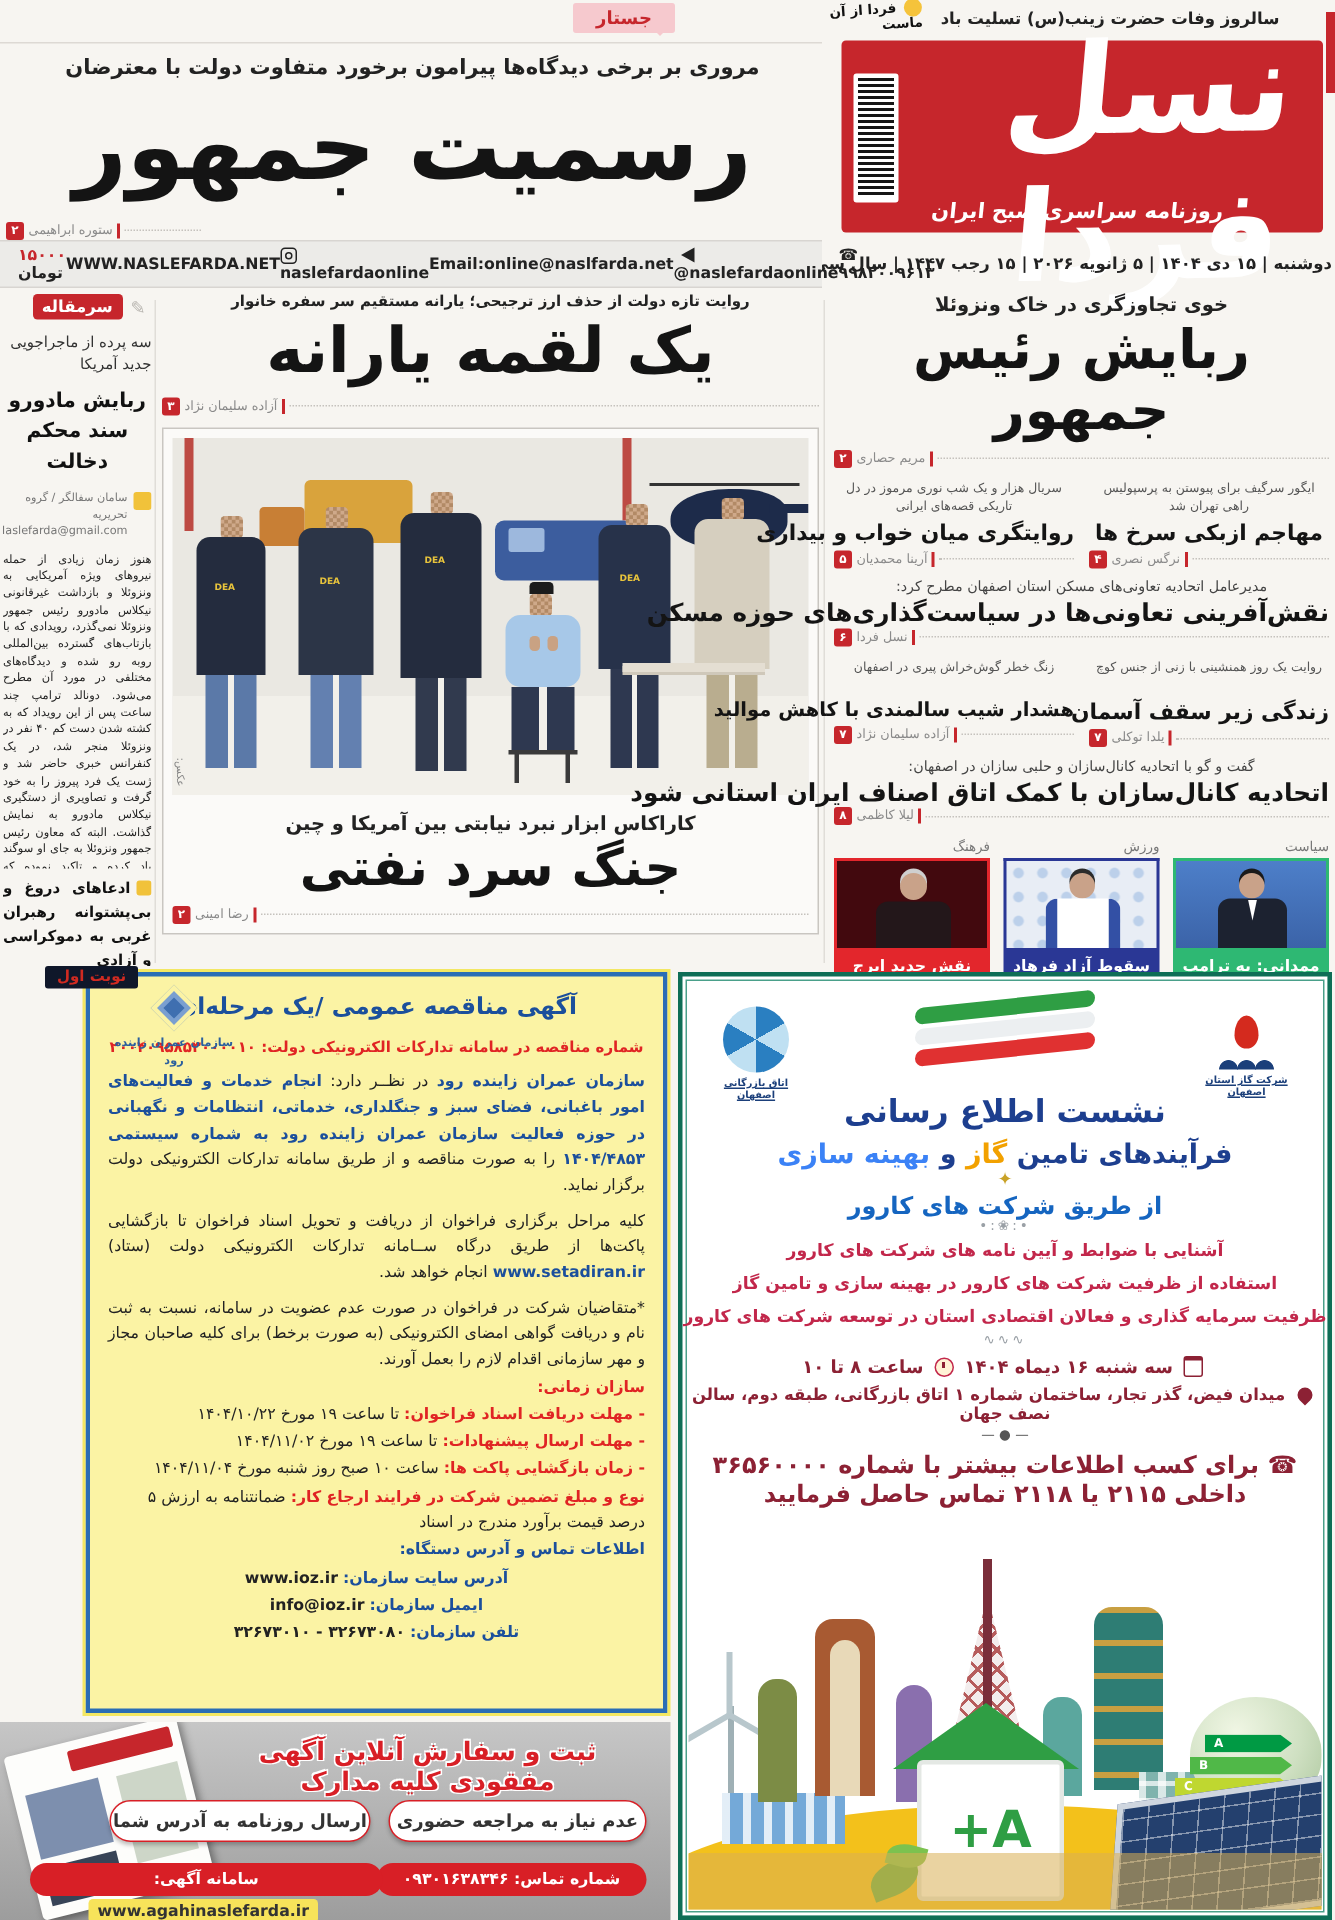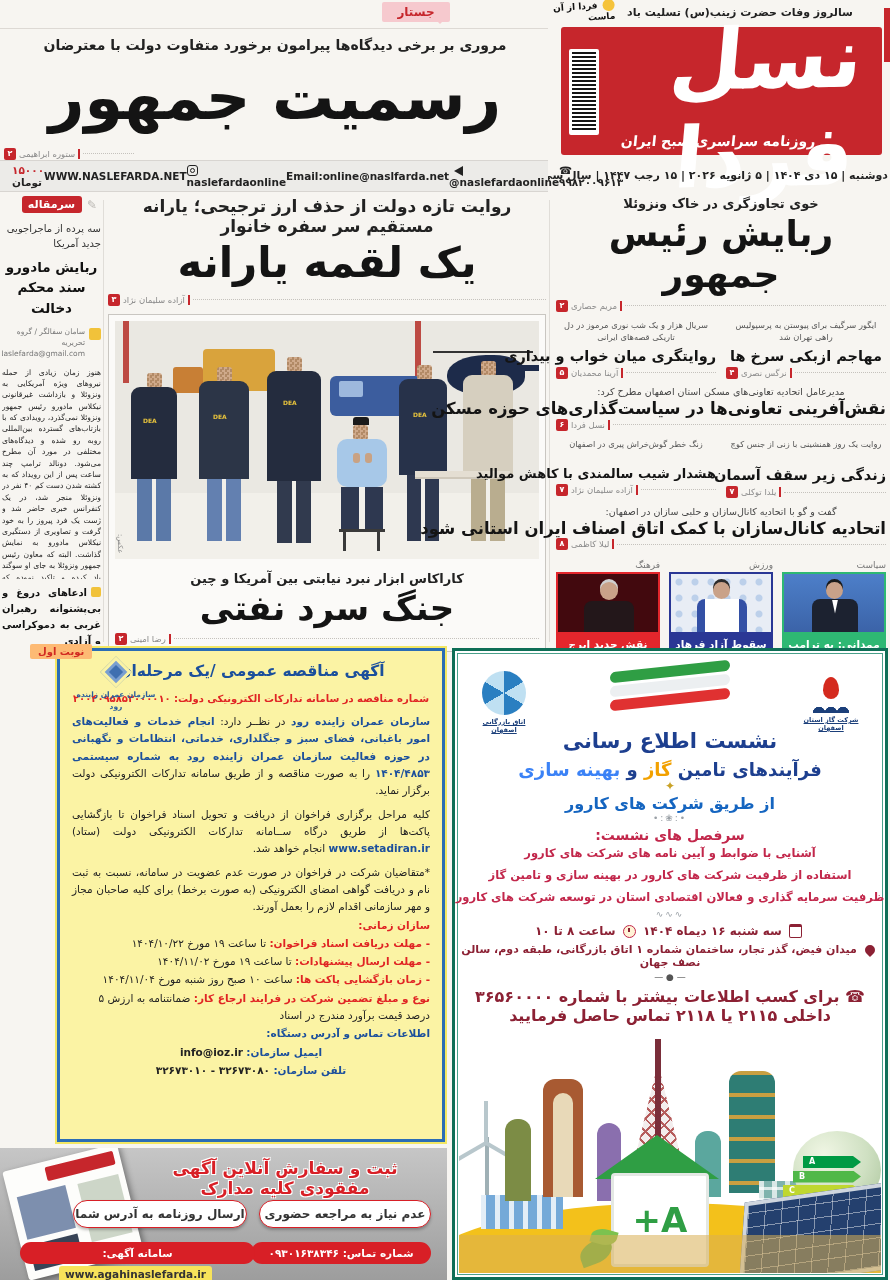--- a/index.html
+++ b/index.html
@@ -50,21 +50,21 @@
   .ed-pen{position:absolute;right:4px;top:2px;color:#b9b6b1;font-size:12px;}
   .ed-kicker{font-size:10px;color:#333;text-align:right;margin-top:8px;line-height:1.5;}
   .ed-headline{font-size:13.5px;font-weight:900;color:#111;text-align:center;margin-top:6px;line-height:1.5;}
   .ed-author{display:flex;gap:4px;align-items:flex-start;margin-top:8px;}
   .ysq{width:12px;height:12px;background:#f1c23a;border-radius:2px;flex:none;margin-top:2px;}
   .ed-author-text{font-size:7.5px;color:#777;line-height:1.5;}
   .ed-body{font-size:7.6px;line-height:1.5;color:#222;text-align:justify;margin-top:7px;height:212px;overflow:hidden;}
   .ed-subhead{font-size:10px;font-weight:900;color:#111;line-height:1.6;margin-top:6px;text-align:justify;}
   .ysq2{float:right;width:10px;height:10px;background:#f1c23a;border-radius:2px;margin-left:4px;margin-top:2px;}
   .center-col{left:108px;top:196px;width:438px;}
-  .c-kicker{text-align:center;font-size:17px;font-weight:600;color:#222;}
+  .c-kicker{text-align:center;font-size:10px;font-weight:600;color:#222;}
   .c-headline{text-align:center;font-size:42px;font-weight:900;color:#141414;letter-spacing:-1px;margin-top:2px;}
   .c-frame{margin-top:8px;border:1.5px solid #c9c6c1;background:#fbfaf8;padding:6px;}
   .photo{position:relative;height:238px;background:#eae8e2;overflow:hidden;}
   .ph-credit{position:absolute;left:1px;bottom:6px;writing-mode:vertical-rl;font-size:7px;color:#888;z-index:9;}
   .c2-kicker{text-align:center;font-size:13px;font-weight:600;color:#222;margin-top:12px;}
   .c2-headline{text-align:center;font-size:34px;font-weight:900;color:#141414;margin-top:2px;}
   .right-col{left:556px;top:196px;width:330px;}
   .r-kicker{text-align:center;font-size:13px;font-weight:600;color:#222;}
   .r-headline{text-align:center;font-size:36px;font-weight:900;color:#141414;letter-spacing:-1px;margin-top:2px;}
   .pair{display:flex;gap:10px;margin-top:7px;}
@@ -86,21 +86,21 @@
   .torso{position:absolute;border-radius:8px 8px 0 0;}
   
   .fig-face{position:absolute;width:15px;height:15px;border-radius:3px;
     background:repeating-conic-gradient(#cfa98a 0% 25%,#b28a66 0% 50%);background-size:5px 5px;}
   .fig-body{position:absolute;background:#242c3e;border-radius:9px 9px 0 0;}
   .fig-legs{position:absolute;}
   .dea-lbl{position:absolute;color:#e8c43c;font-size:6px;font-weight:bold;direction:ltr;}
   
   .tender{left:57px;top:648px;width:388px;height:494px;background:#fbf3a4;border:3px solid #2a6db5;
     outline:2px solid #f3e763;box-sizing:border-box;padding:8px 12px;overflow:hidden;font-size:10.5px;line-height:1.65;color:#222;}
-  .t-tag{left:30px;top:644px;background:#fdba74;color:#d12a21;font-size:10px;font-weight:bold;
+  .t-tag{left:30px;top:644px;background:#0f172a;color:#d12a21;font-size:10px;font-weight:bold;
     padding:2px 8px;border-radius:2px;z-index:5;}
   .t-logo{position:absolute;left:14px;top:10px;text-align:center;width:84px;}
   .t-diamond{width:22px;height:22px;margin:0 auto;background:#3f6fb0;transform:rotate(45deg);
     box-shadow:inset 0 0 0 3px #fbf3a4, inset 0 0 0 6px #7a9fd0;}
   .t-logo-txt{font-size:7.5px;color:#2a5f9e;margin-top:6px;font-weight:bold;}
   .t-title{text-align:center;color:#1b4f9c;font-weight:900;font-size:15.5px;}
   .t-num{text-align:center;color:#e02424;font-weight:900;font-size:10px;margin-top:6px;}
   .blue-b{color:#1b4f9c;font-weight:bold;}
   .red-b{color:#e02424;font-weight:bold;}
   .t-par{text-align:justify;margin-top:6px;}
@@ -439,20 +439,21 @@
     <div class="t-par">
       <span>کلیه مراحل برگزاری فراخوان از دریافت و تحویل اسناد فراخوان تا بازگشایی پاکت‌ها از طریق درگاه ســامانه تدارکات الکترونیکی دولت (ستاد) </span><span class="blue-b ltr">www.setadiran.ir</span><span> انجام خواهد شد.</span>
     </div>
     <div class="t-par">*متقاضیان شرکت در فراخوان در صورت عدم عضویت در سامانه، نسبت به ثبت نام و دریافت گواهی امضای الکترونیکی (به صورت برخط) برای کلیه صاحبان مجاز و مهر سازمانی اقدام لازم را بعمل آورند.</div>
     <div class="red-b t-line">سازان زمانی:</div>
     <div class="t-line"><span class="red-b">- مهلت دریافت اسناد فراخوان:</span> <span>تا ساعت ۱۹ مورخ ۱۴۰۴/۱۰/۲۲</span></div>
     <div class="t-line"><span class="red-b">- مهلت ارسال پیشنهادات:</span> <span>تا ساعت ۱۹ مورخ ۱۴۰۴/۱۱/۰۲</span></div>
     <div class="t-line"><span class="red-b">- زمان بازگشایی پاکت ها:</span> <span>ساعت ۱۰ صبح روز شنبه مورخ ۱۴۰۴/۱۱/۰۴</span></div>
     <div class="t-line"><span class="red-b">نوع و مبلغ تضمین شرکت در فرایند ارجاع کار:</span> <span>ضمانتنامه به ارزش ۵ درصد قیمت برآورد مندرج در اسناد</span></div>
     <div class="blue-b t-line">اطلاعات تماس و آدرس دستگاه:</div>
+    <div class="t-line t-center"><span class="blue-b">آدرس سایت سازمان:</span> <b class="ltr">www.ioz.ir</b></div>
     <div class="t-line t-center"><span class="blue-b">ایمیل سازمان:</span> <b class="ltr">info@ioz.ir</b></div>
     <div class="t-line t-center"><span class="blue-b">تلفن سازمان:</span> <b>۳۲۶۷۳۰۸۰ - ۳۲۶۷۳۰۱۰</b></div>
 
   </div>
 
   <div class="abs gas">
     <div class="flag">
       <i style="background:#2f9e44;"></i>
         <i style="background:#eceff1;"></i>
         <i style="background:#e03131;"></i>
@@ -469,21 +470,20 @@
     <div class="g-t1">نشست اطلاع رسانی</div>
     <div class="g-t2">
       <span>فرآیندهای تامین</span>
       <span class="g-gas">گاز</span>
       <span>و</span>
       <span class="g-green">بهینه سازی</span>
     </div>
     <div class="g-star">✦</div>
     <div class="g-t3">از طریق شرکت های کارور</div>
     <div class="g-orn">•:❀:•</div>
-    <div class="g-topics-title">سرفصل های نشست:</div>
     <div class="g-topic">آشنایی با ضوابط و آیین نامه های شرکت های کارور</div>
     <div class="g-topic">استفاده از ظرفیت شرکت های کارور در بهینه سازی و تامین گاز</div>
     <div class="g-topic">ظرفیت سرمایه گذاری و فعالان اقتصادی استان در توسعه شرکت های کارور</div>
     <div class="g-orn">∿∿∿</div>
     <div class="g-info">
       <span class="cal"></span>
       <span>سه شنبه ۱۶ دیماه ۱۴۰۴</span>
       <span class="clock"></span>
       <span>ساعت ۸ تا ۱۰</span>
     </div>

